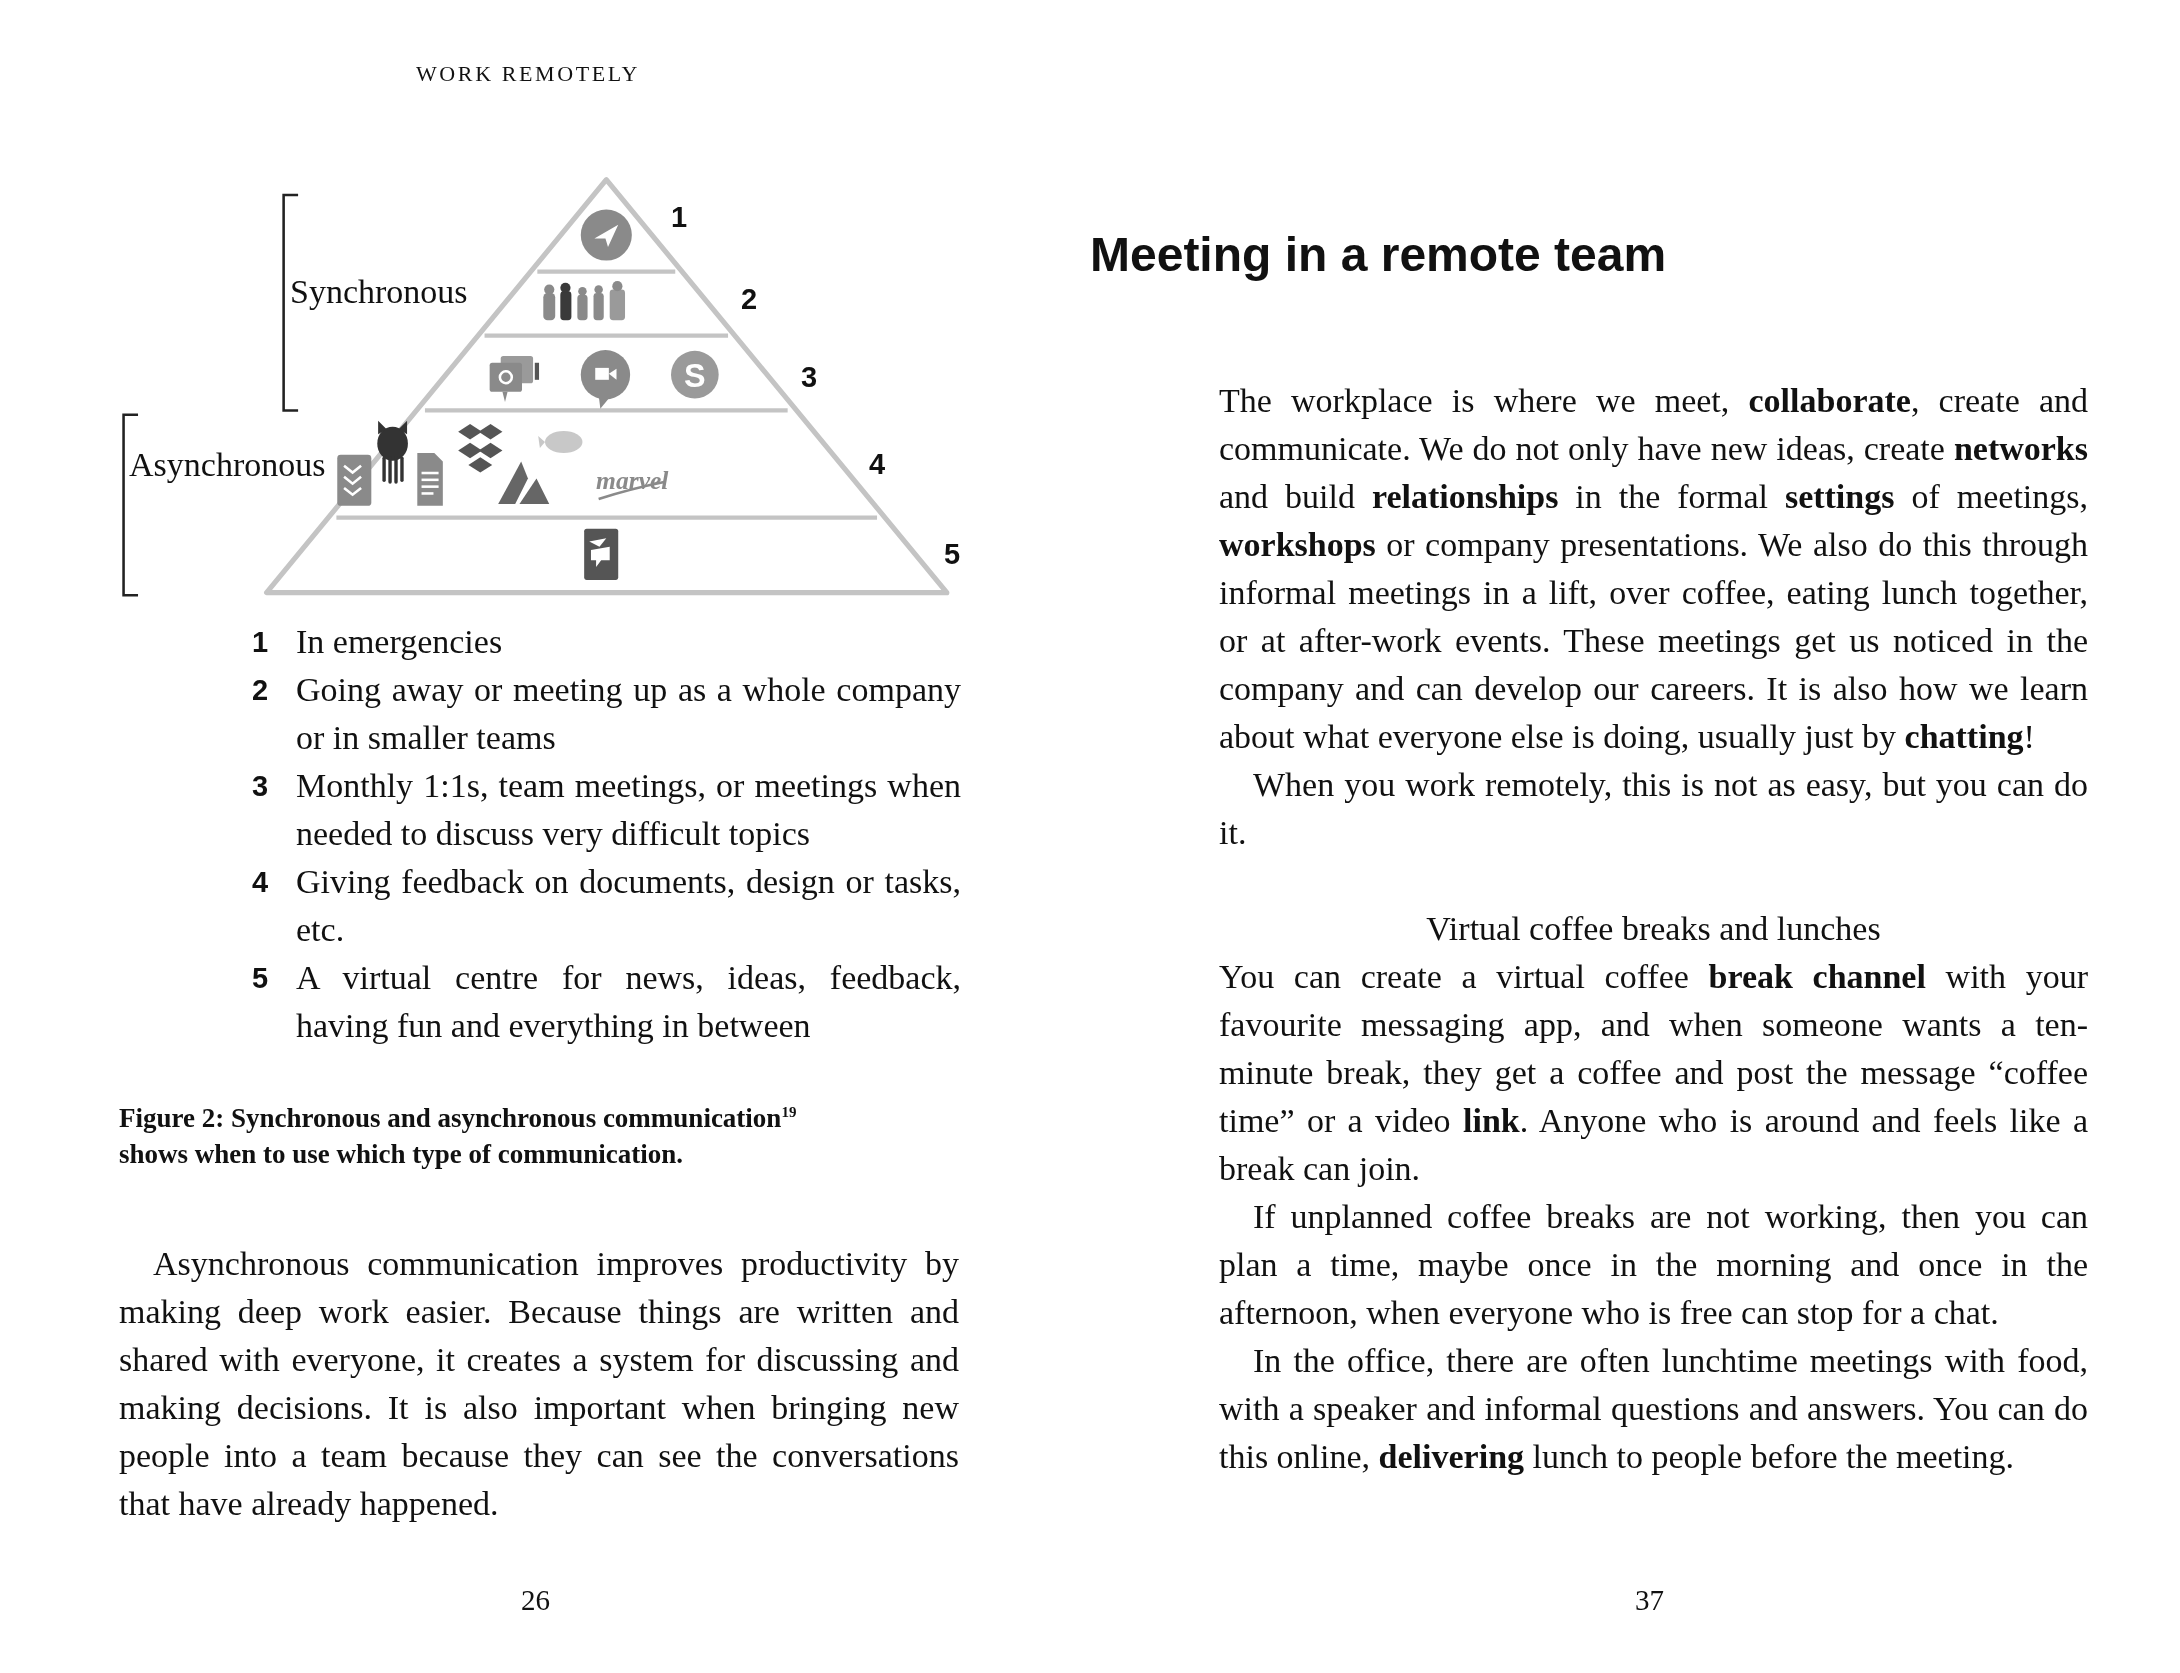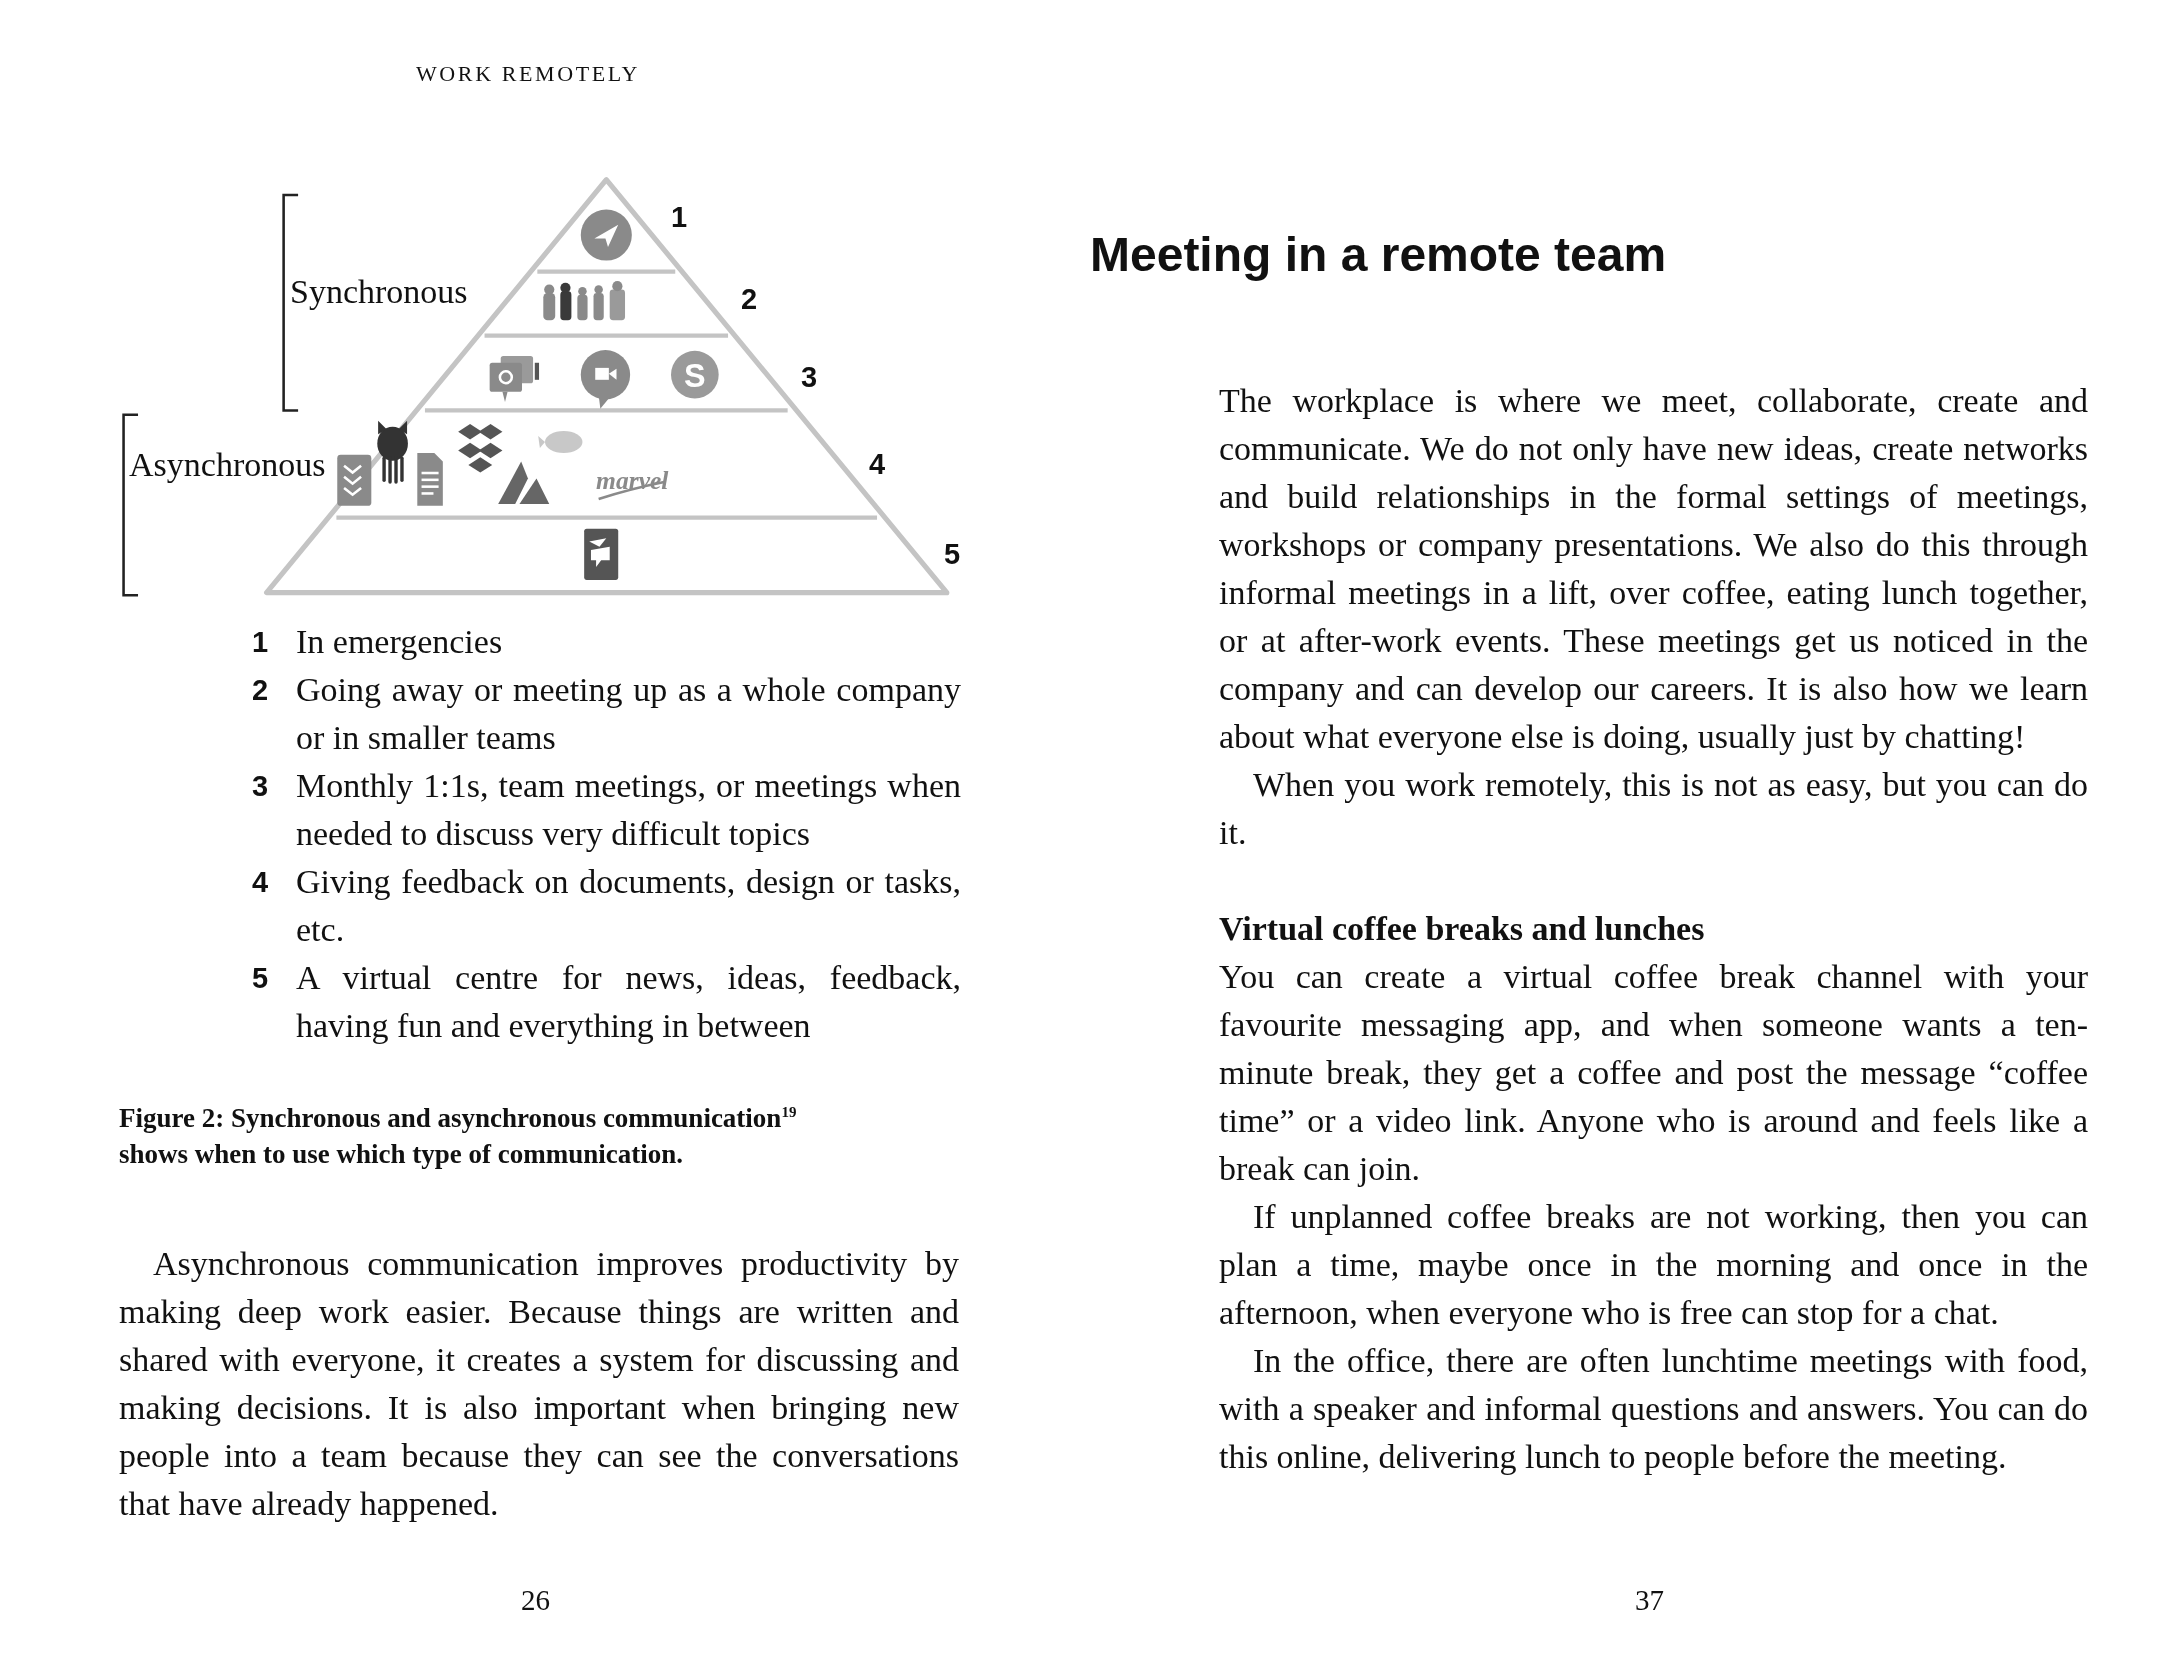--- a/index.html
+++ b/index.html
@@ -30,22 +30,22 @@
   .caption { position: absolute; left: 119px; top: 1082px; width: 852px; font-size: 27px; font-weight: bold; line-height: 36px; }
   .caption sup { font-size: 15px; }
 
   .body-left { position: absolute; left: 119px; top: 1228px; width: 840px; font-size: 34px; line-height: 48px; text-align: justify; }
   .indent { text-indent: 34px; }
 
   .chapter-label { position: absolute; left: 0; width: 1090px; text-align: center; top: 181px; font-size: 29px; letter-spacing: 1.7px; font-weight: bold; }
   .chapter-title { position: absolute; left: 0; width: 1090px; top: 215px; font-size: 48px; font-weight: bold; }
   .body-right { position: absolute; left: 129px; top: 365px; width: 869px; font-size: 34px; line-height: 48px; text-align: justify; }
   .body-right p, .body-left p { margin: 0; }
-  .subhead { text-align: left; font-weight: bold; margin-top: 48px !important; text-indent: 0 !important; }
-  b { font-weight: normal; margin-top: 48px; }
+  .subhead { text-align: center; font-weight: normal; margin-top: 48px !important; text-indent: 0 !important; }
+  b { font-weight: bold; margin-top: 48px; }
 </style>
 </head>
 <body>
 
 <div class="page" id="page-left">
   <div class="running-head serif">WORK REMOTELY</div>
 
   <div class="figure">
     <svg width="1090" height="613" viewBox="0 0 1280 720">
 

